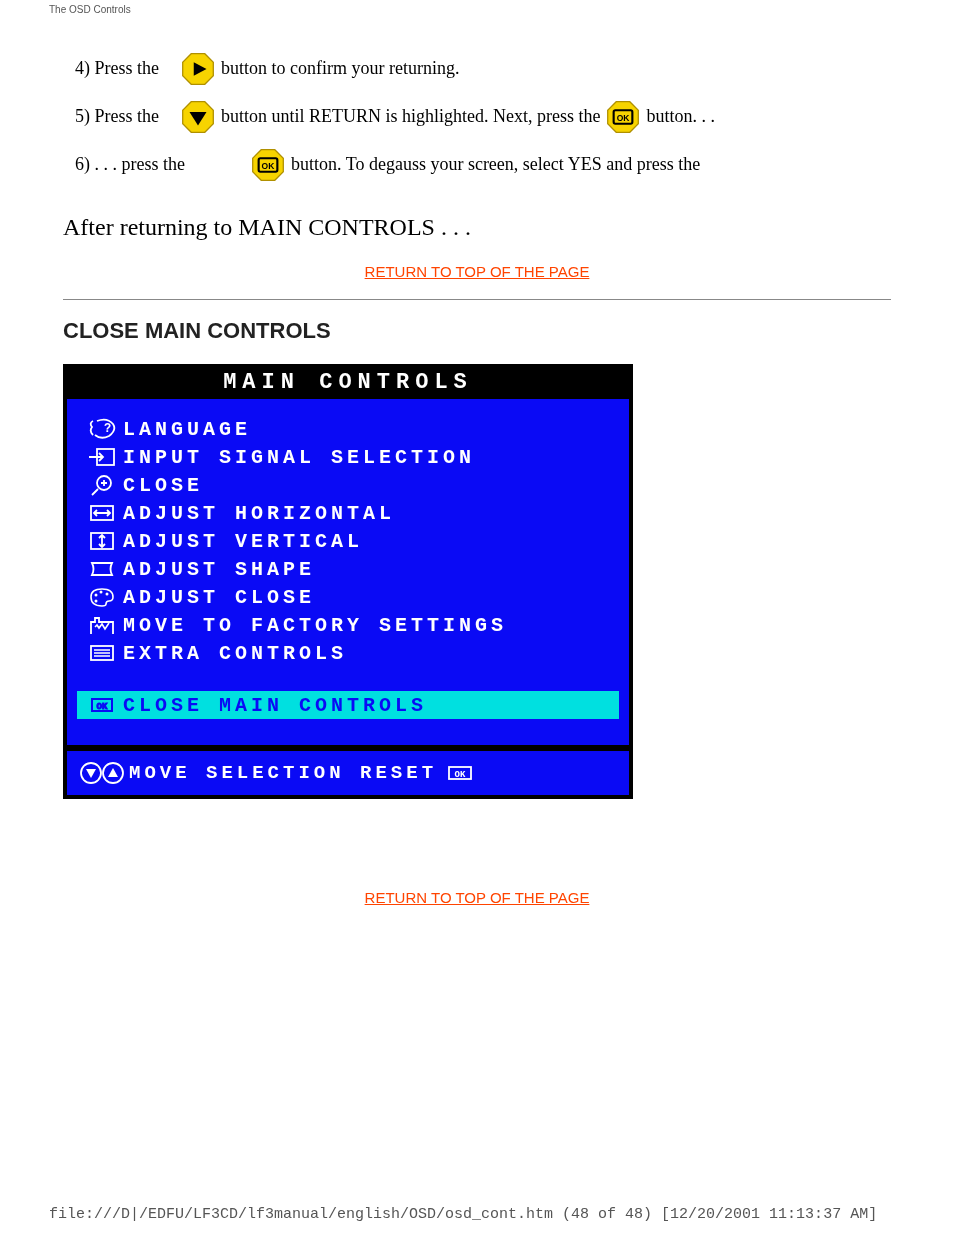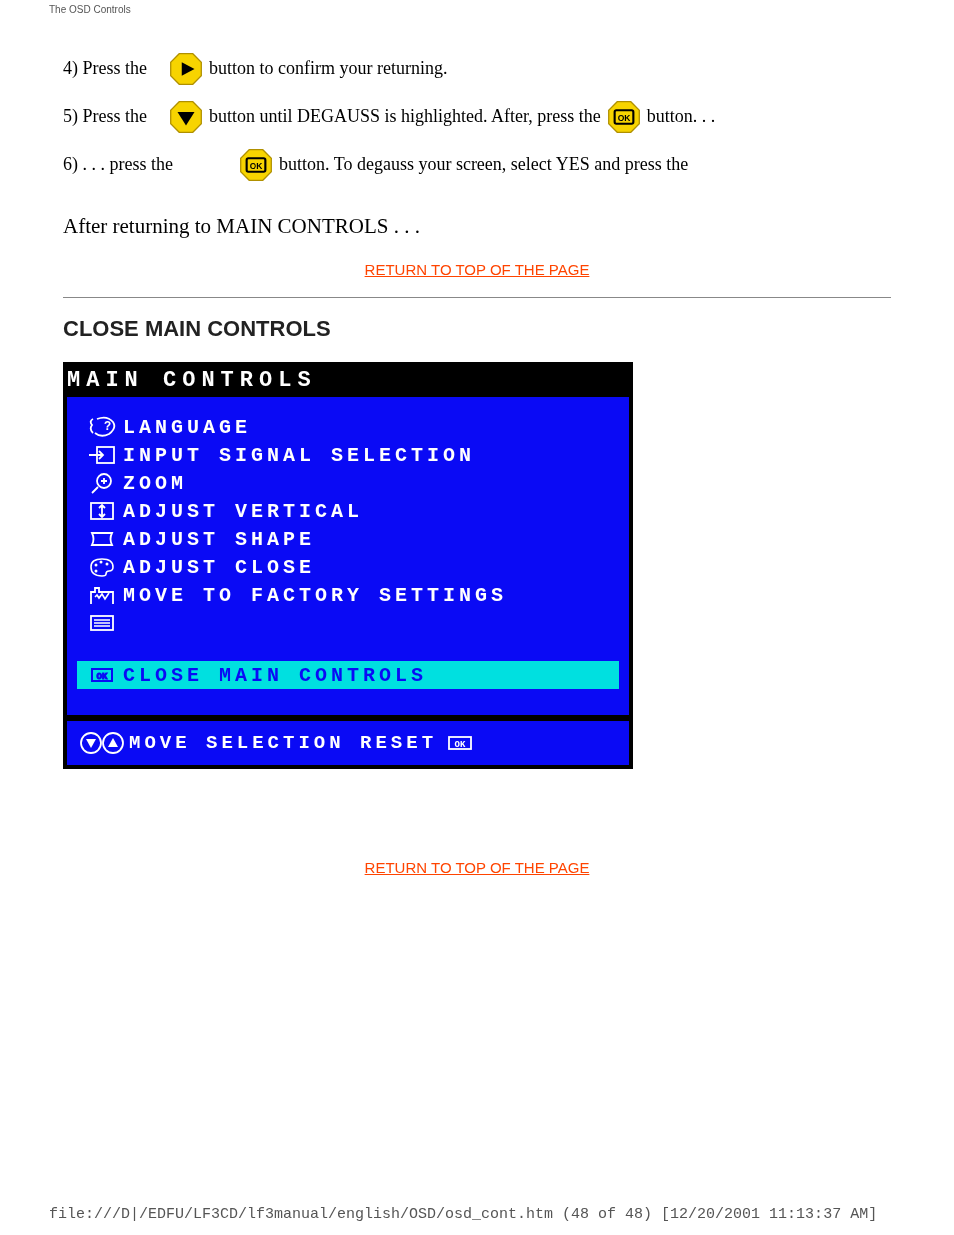--- a/index.html
+++ b/index.html
@@ -19,39 +19,40 @@
   }
   .content {
     padding: 36px 20px 0 20px;
   }
   .step {
     display: flex;
     align-items: center;
     margin-bottom: 10px;
     font-size: 18px;
     line-height: 1.4;
+    margin-left: 12px;
   }
   .step .prefix {
     min-width: 100px;
   }
   .step .icon-slot {
     display: inline-flex;
     align-items: center;
     justify-content: center;
     width: 38px;
     height: 38px;
     margin: 0 4px;
   }
   .step3 .icon-slot { margin-left: 64px; width:38px;}
   .octagon-btn {
     width: 34px;
     height: 34px;
   }
   .after-steps {
-    font-size: 21px;
+    font-size: 24px;
     margin-top: 30px;
   }
   .return-row {
     text-align: center;
     margin: 22px auto 14px auto;
   }
   .return-link {
     color: #ff4400;
     font-size: 15px;
     font-family: Arial, Helvetica, sans-serif;
@@ -76,21 +77,21 @@
     padding: 4px;
     box-sizing: border-box;
     font-family: "Courier New", monospace;
   }
   .osd-title {
     background: #000;
     color: #fff;
     font-size: 22px;
     letter-spacing: 6px;
     font-weight: bold;
-    text-align: left;
+    text-align: center;
     padding: 2px 0 4px 0;
   }
   .osd-body {
     background: #0a0af5;
     color: #fff;
     padding: 16px 10px 26px 10px;
     box-sizing: border-box;
   }
   .osd-row {
     display: flex;
@@ -177,21 +178,21 @@
     </div>
 
     <div class="step">
       <span class="prefix">5) Press the </span>
       <span class="icon-slot">
         <svg class="octagon-btn" viewBox="0 0 40 40">
           <polygon points="12,2 28,2 38,12 38,28 28,38 12,38 2,28 2,12" fill="#f7d400" stroke="#b09000" stroke-width="1.5"></polygon>
           <polygon points="10,14 30,14 20,30" fill="#000"></polygon>
         </svg>
       </span>
-      <span> button until DEGAUSS is highlighted. After, press the </span>
+      <span> button until RETURN is highlighted. Next, press the </span>
       <span class="icon-slot">
         <svg class="octagon-btn" viewBox="0 0 40 40">
           <polygon points="12,2 28,2 38,12 38,28 28,38 12,38 2,28 2,12" fill="#f7d400" stroke="#b09000" stroke-width="1.5"></polygon>
           <rect x="9" y="12" width="22" height="16" rx="2" fill="none" stroke="#000" stroke-width="2.5"></rect>
           <text x="20" y="25" text-anchor="middle" font-family="Arial" font-size="10" font-weight="bold" fill="#000">OK</text>
         </svg>
       </span>
       <span> button. . .</span>
     </div>
 
@@ -242,23 +243,32 @@
         <span class="osd-label">INPUT SIGNAL SELECTION</span>
       </div>
 
       <div class="osd-row">
         <span class="osd-icon">
           <svg width="30" height="22" viewBox="0 0 30 22">
               <circle cx="17" cy="9" r="7" stroke="#fff" stroke-width="1.8" fill="none"></circle>
               <path d="M14 9 L20 9 M17 6 L17 12 M11 15 L5 21" stroke="#fff" stroke-width="1.8"></path>
             </svg>
         </span>
-        <span class="osd-label">ZOOM</span>
-      </div>
-
+        <span class="osd-label">CLOSE</span>
+      </div>
+
+      <div class="osd-row">
+        <span class="osd-icon">
+          <svg width="30" height="22" viewBox="0 0 30 22">
+              <rect x="4" y="4" width="22" height="14" stroke="#fff" stroke-width="1.8" fill="none"></rect>
+              <path d="M8 11 L22 11 M10 8 L7 11 L10 14 M20 8 L23 11 L20 14" stroke="#fff" stroke-width="1.8" fill="none"></path>
+            </svg>
+        </span>
+        <span class="osd-label">ADJUST HORIZONTAL</span>
+      </div>
 
       <div class="osd-row">
         <span class="osd-icon">
           <svg width="30" height="22" viewBox="0 0 30 22">
               <rect x="4" y="3" width="22" height="16" stroke="#fff" stroke-width="1.8" fill="none"></rect>
               <path d="M15 6 L15 16 M12 8 L15 5 L18 8 M12 14 L15 17 L18 14" stroke="#fff" stroke-width="1.8" fill="none"></path>
             </svg>
         </span>
         <span class="osd-label">ADJUST VERTICAL</span>
       </div>
@@ -295,20 +305,21 @@
         <span class="osd-label">MOVE TO FACTORY SETTINGS</span>
       </div>
 
       <div class="osd-row">
         <span class="osd-icon">
           <svg width="30" height="22" viewBox="0 0 30 22">
               <rect x="4" y="4" width="22" height="14" stroke="#fff" stroke-width="1.8" fill="none"></rect>
               <path d="M7 8 L23 8 M7 11 L23 11 M7 14 L23 14" stroke="#fff" stroke-width="1.5"></path>
             </svg>
         </span>
+        <span class="osd-label">EXTRA CONTROLS</span>
       </div>
 
       <div class="osd-row highlight">
         <span class="osd-icon">
           <svg width="30" height="22" viewBox="0 0 30 22">
               <rect x="5" y="5" width="20" height="12" stroke="#0a0af5" stroke-width="2" fill="none"></rect>
               <text x="15" y="15" text-anchor="middle" font-family="Courier New" font-size="9" font-weight="bold" fill="#0a0af5">OK</text>
             </svg>
         </span>
         <span class="osd-label">CLOSE MAIN CONTROLS</span>

